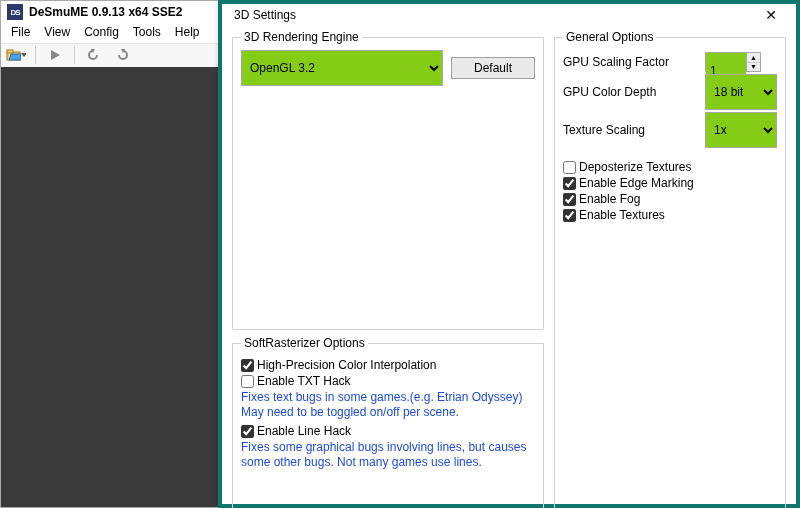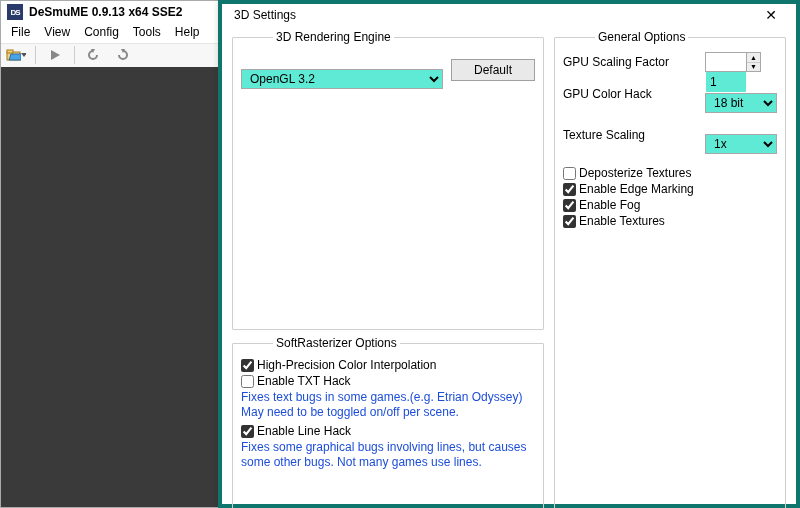--- a/index.html
+++ b/index.html
@@ -116,32 +116,30 @@
   fieldset.grp {
     border: 1px solid #cfcfcf;
     border-radius: 1px;
     padding: 6px 8px 8px 8px;
     margin: 0;
     min-width: 0;
   }
   fieldset.grp > legend {
     font-size: 12px;
     padding: 0 3px;
-    margin-left: 32px;
   }
   .grp-engine { flex: 1 1 300px; }
   .grp-general { flex: 1 1 230px; }
   .engine-row { display: flex; gap: 8px; align-items: center; }
   select, input[type=text] {
     font: inherit;
     border: 1px solid #a8a8a8;
-    background: #5eead4;
-    height: 20px;
+    background: #84cc16;
+    height: 36px;
     padding: 0 4px;
-    margin-top: 19px;
   }
   select { padding-right: 16px; }
   button.btn {
     font: inherit;
     height: 22px;
     min-width: 70px;
     padding: 0 22px;
     background: #e9e9e9;
     border: 1px solid #a0a0a0;
   }
@@ -291,21 +289,21 @@
             <div class="spinner">
               <input type="text" value="1" style="">
               <div class="spin-btns">
                 <div>▲</div>
                 <div>▼</div>
               </div>
             </div>
           </div>
         </div>
         <div class="kv-row">
-          <label>GPU Color Hack</label>
+          <label>GPU Color Depth</label>
           <div class="ctrl">
             <select style="width:100%">
               <option>18 bit</option>
             </select>
           </div>
         </div>
         <div class="kv-row">
           <label>Texture Scaling</label>
           <div class="ctrl">
             <select style="width:100%">

